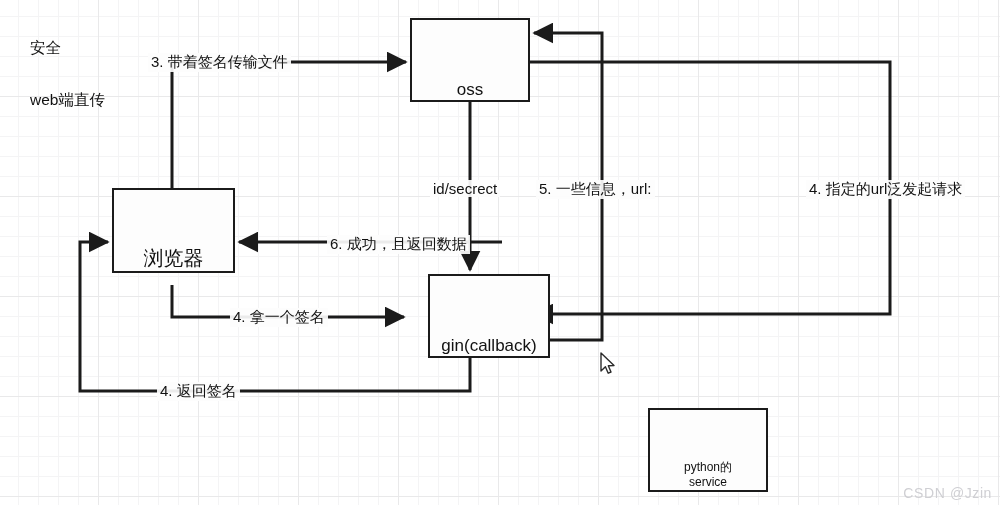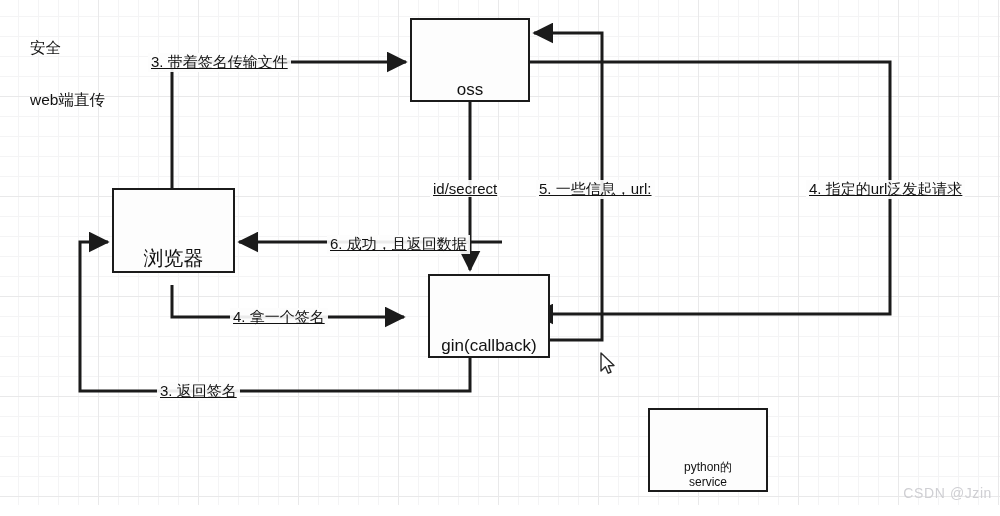--- a/index.html
+++ b/index.html
@@ -42,21 +42,20 @@
     font-family:"Liberation Sans","DejaVu Sans",sans-serif;
   }
   .edge-label{
     position:absolute;
     color:#111;
     font-size:15px;
     white-space:nowrap;
     background:rgba(253,253,253,0.92);
     padding:0 3px;
     font-family:"Liberation Sans","DejaVu Sans",sans-serif;
-    text-decoration:underline;
   }
   #watermark{
     position:absolute;
     right:8px;bottom:4px;
     color:#cfcfd3;
     font-size:14px;
     letter-spacing:.6px;
     font-family:"Liberation Sans","DejaVu Sans",sans-serif;
   }
   #cursor{position:absolute;pointer-events:none;}
@@ -115,20 +114,20 @@
   <div class="edge-label" style="left:430px;top:180px">id/secrect</div>
 
   <div class="edge-label" style="left:536px;top:180px">5. 一些信息，url:</div>
 
   <div class="edge-label" style="left:806px;top:180px">4. 指定的url泛发起请求</div>
 
   <div class="edge-label" style="left:327px;top:235px">6. 成功，且返回数据</div>
 
   <div class="edge-label" style="left:230px;top:308px">4. 拿一个签名</div>
 
-  <div class="edge-label" style="left:157px;top:382px">3. 返回签名</div>
+  <div class="edge-label" style="left:157px;top:382px">4. 返回签名</div>
 
   <svg id="cursor" style="left:599px;top:352px" width="18" height="24" viewBox="0 0 18 24" xmlns="http://www.w3.org/2000/svg">
     <path d="M2 1 L2 19 L6.4 14.8 L9.2 21.2 L12 20 L9.3 13.8 L15 13.6 Z" fill="#ffffff" stroke="#2b2b2b" stroke-width="1.4" stroke-linejoin="round"></path>
   </svg>
 
   <div id="watermark">CSDN @Jzin</div>
 </div>
 
 </body></html>

